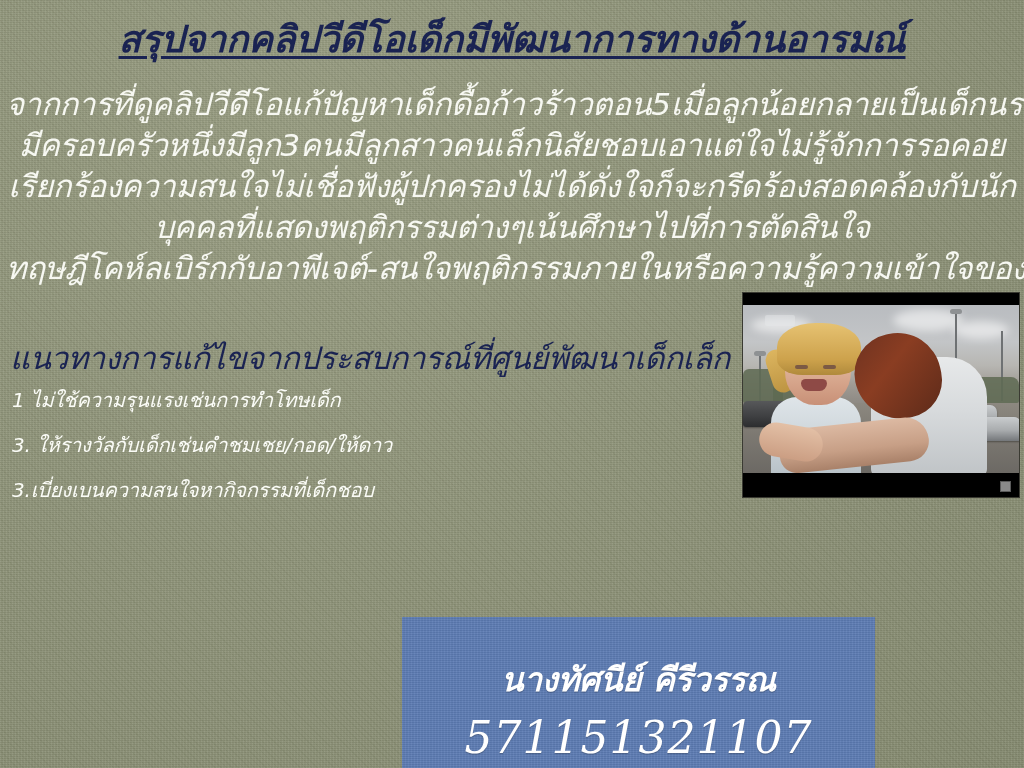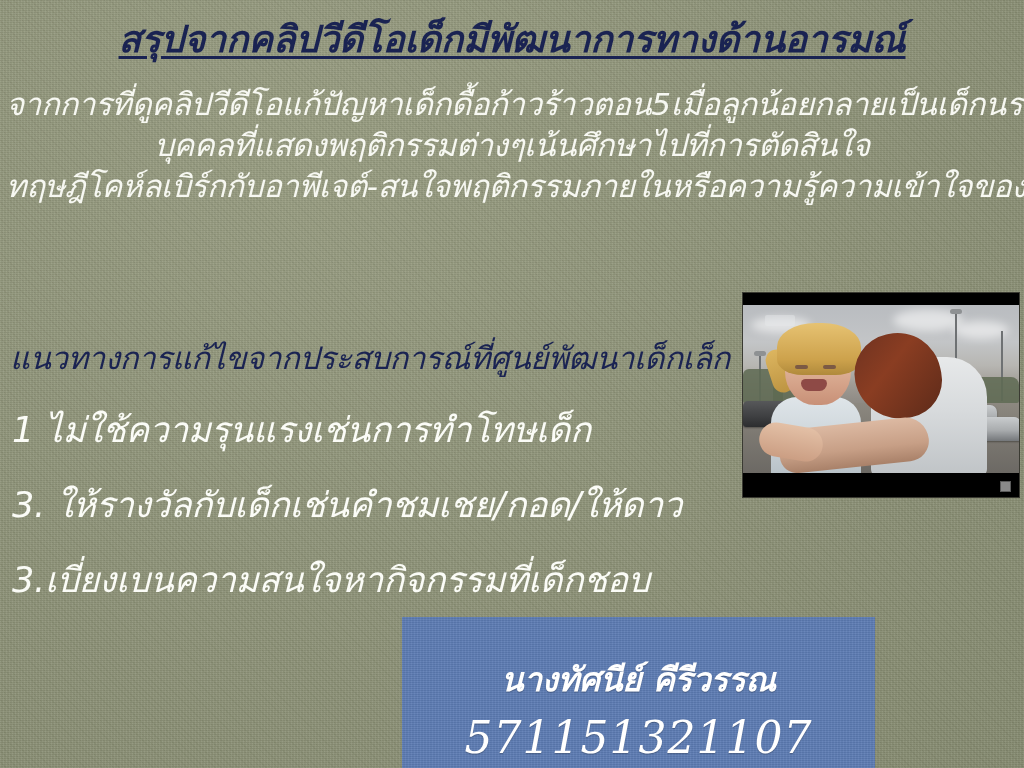--- a/index.html
+++ b/index.html
@@ -77,26 +77,25 @@
 
   
   #solutions-list {
     position: absolute;
     top: 378px;
     left: 12px;
     width: 720px;
   }
   .solution-item {
     font-family: "DejaVu Sans", "Liberation Sans", sans-serif;
-    font-size: 35px;
+    font-size: 20px;
     color: #fbfcf7;
     line-height: 45px;
     white-space: nowrap;
     letter-spacing: -0.2px;
-    margin-top: 30px;
   }
 
   
   #photo {
     position: absolute;
     left: 742px;
     top: 292px;
     width: 278px;
     height: 206px;
     background: #000;
@@ -284,20 +283,22 @@
 </style>
 </head>
 <body>
 
 <div id="slide">
 
   <div id="title">สรุปจากคลิปวีดีโอเด็กมีพัฒนาการทางด้านอารมณ์</div>
 
   <div id="body-block">
     <div class="body-line">จากการที่ดูคลิปวีดีโอแก้ปัญหาเด็กดื้อก้าวร้าวตอน5เมื่อลูกน้อยกลายเป็นเด็กนรก</div>
+    <div class="body-line">มีครอบครัวหนึ่งมีลูก3คนมีลูกสาวคนเล็กนิสัยชอบเอาแต่ใจไม่รู้จักการรอคอย</div>
+    <div class="body-line">เรียกร้องความสนใจไม่เชื่อฟังผู้ปกครองไม่ได้ดั่งใจก็จะกรีดร้องสอดคล้องกับนัก</div>
     <div class="body-line">บุคคลที่แสดงพฤติกรรมต่างๆเน้นศึกษาไปที่การตัดสินใจ</div>
     <div class="body-line">ทฤษฎีโคห์ลเบิร์กกับอาพีเจต์-สนใจพฤติกรรมภายในหรือความรู้ความเข้าใจของ</div>
   </div>
 
   <div id="solutions-heading">แนวทางการแก้ไขจากประสบการณ์ที่ศูนย์พัฒนาเด็กเล็ก</div>
 
   <div id="solutions-list">
     <div class="solution-item">1 ไม่ใช้ความรุนแรงเช่นการทำโทษเด็ก</div>
     <div class="solution-item">3. ให้รางวัลกับเด็กเช่นคำชมเชย/กอด/ให้ดาว</div>
     <div class="solution-item">3.เบี่ยงเบนความสนใจหากิจกรรมที่เด็กชอบ</div>

